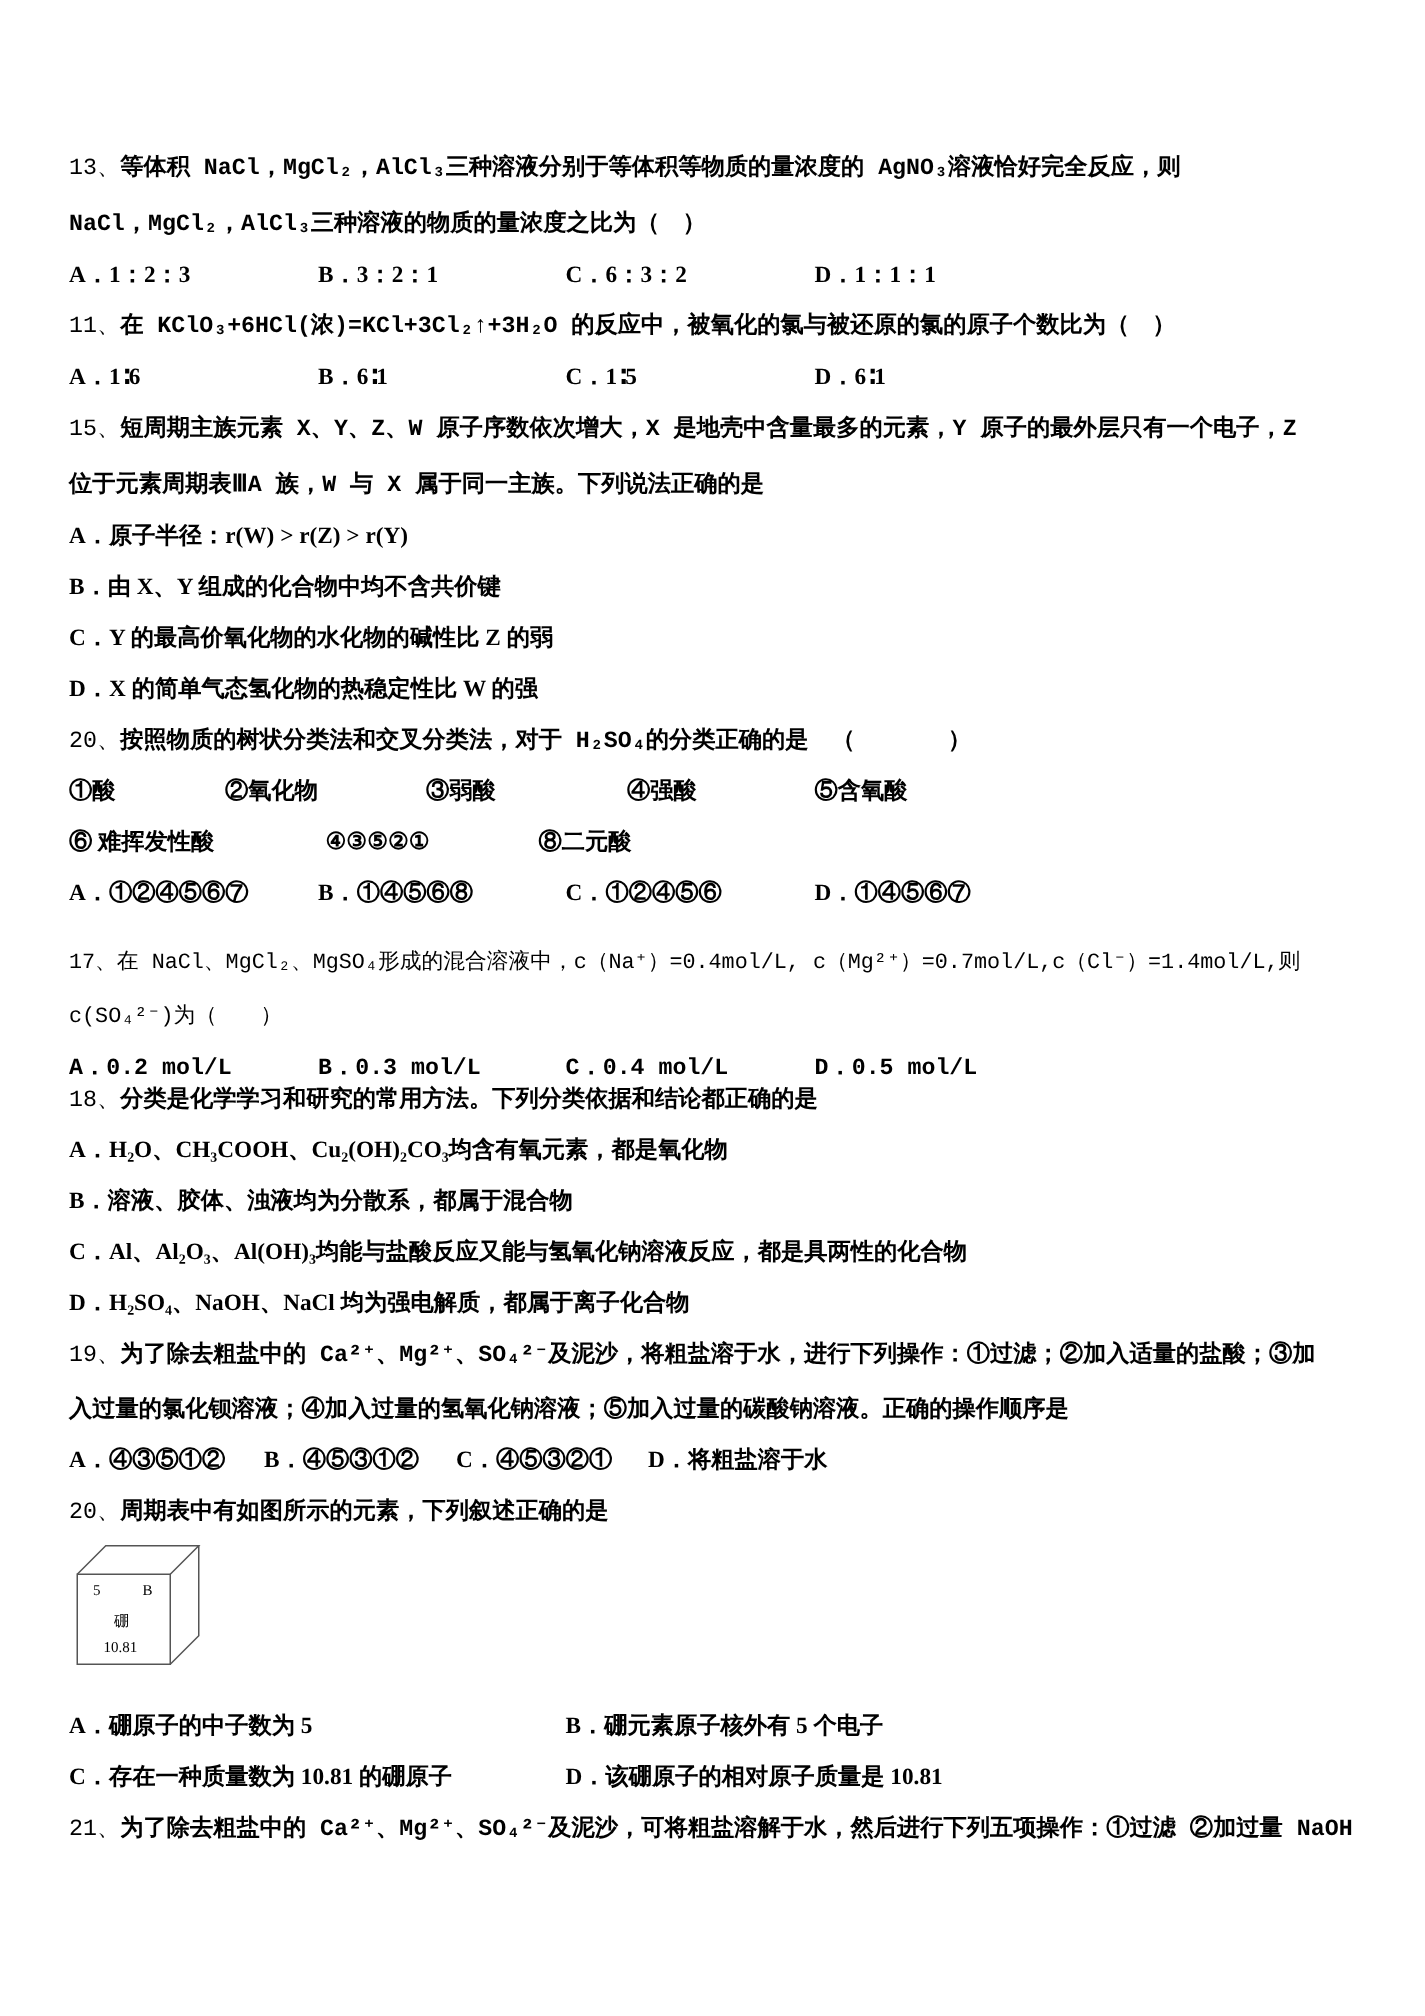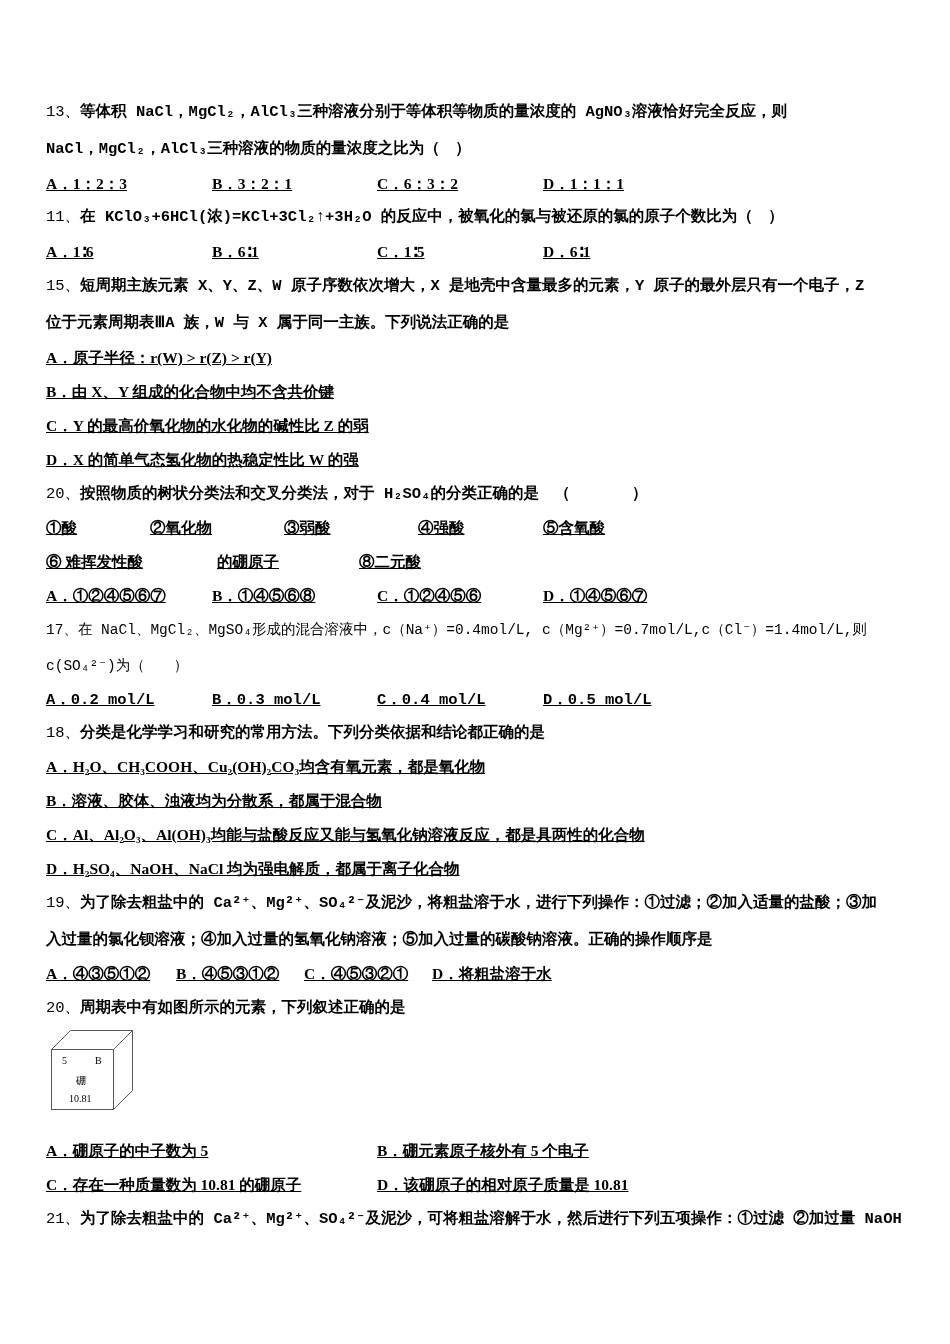--- a/index.html
+++ b/index.html
@@ -1,21 +1,21 @@
 <!DOCTYPE html>
 <html><head>
 <meta charset="utf-8">
 <style>
   html, body { margin: 0; padding: 0; background: #ffffff; }
   body { width: 950px; height: 1344px; position: relative; overflow: hidden;
          font-family: "Liberation Serif", "DejaVu Serif", serif; color: #000; }
   .line { position: absolute; left: 46px; font-size: 15.5px; font-weight: bold; white-space: nowrap; line-height: 20px; font-family: Liberation Mono, monospace; }
   .num { font-weight: normal; }
-  .mono { font-family: "Liberation Mono", "DejaVu Sans Mono", monospace; font-weight: normal; font-size: 14.5px; }
-  .opt { position: absolute; font-size: 15.5px; font-weight: bold; white-space: nowrap; line-height: 20px; text-decoration: underline; }
+  .mono { font-family: "Liberation Mono", "DejaVu Sans Mono", monospace; font-weight: normal; font-size: 14.5px; margin-top: 12px; }
+  .opt { position: absolute; font-size: 15.5px; font-weight: bold; white-space: nowrap; line-height: 20px; }
   .cube { position: absolute; left: 50px; top: 1030px; width: 86px; height: 82px; }
   .cube svg { position: absolute; left: 0; top: 0; }
   .cube-text { position: absolute; font-family: "Liberation Serif", serif; font-size: 10px; font-weight: normal; }
 </style>
 </head>
 <body>
 
 <div class="line" style="top:102px">
   <span class="num">13、</span><span>等体积 NaCl，MgCl₂，AlCl₃三种溶液分别于等体积等物质的量浓度的 AgNO₃溶液恰好完全反应，则</span>
 </div>
@@ -44,21 +44,21 @@
 
 <div class="line" style="top:484px">
   <span class="num">20、</span><span>按照物质的树状分类法和交叉分类法，对于 H₂SO₄的分类正确的是　（　　　　）</span>
 </div>
 <div class="opt" style="left:46px;top:518px">①酸</div>
 <div class="opt" style="left:150px;top:518px">②氧化物</div>
 <div class="opt" style="left:284px;top:518px">③弱酸</div>
 <div class="opt" style="left:418px;top:518px">④强酸</div>
 <div class="opt" style="left:543px;top:518px">⑤含氧酸</div>
 <div class="opt" style="left:46px;top:552px">⑥ 难挥发性酸</div>
-<div class="opt" style="left:217px;top:552px">的硼原子</div>
+<div class="opt" style="left:217px;top:552px">④③⑤②①</div>
 <div class="opt" style="left:359px;top:552px">⑧二元酸</div>
 <div class="opt" style="left:46px;top:586px">A．①②④⑤⑥⑦</div>
 <div class="opt" style="left:212px;top:586px">B．①④⑤⑥⑧</div>
 <div class="opt" style="left:377px;top:586px">C．①②④⑤⑥</div>
 <div class="opt" style="left:543px;top:586px">D．①④⑤⑥⑦</div>
 
 <div class="line mono" style="top:620px">
   <span>17、</span><span>在 NaCl、MgCl₂、MgSO₄形成的混合溶液中，c（Na⁺）=0.4mol/L, c（Mg²⁺）=0.7mol/L,c（Cl⁻）=1.4mol/L,则</span>
 </div>
 <div class="line mono" style="top:656px">c(SO₄²⁻)为（　　）</div>

